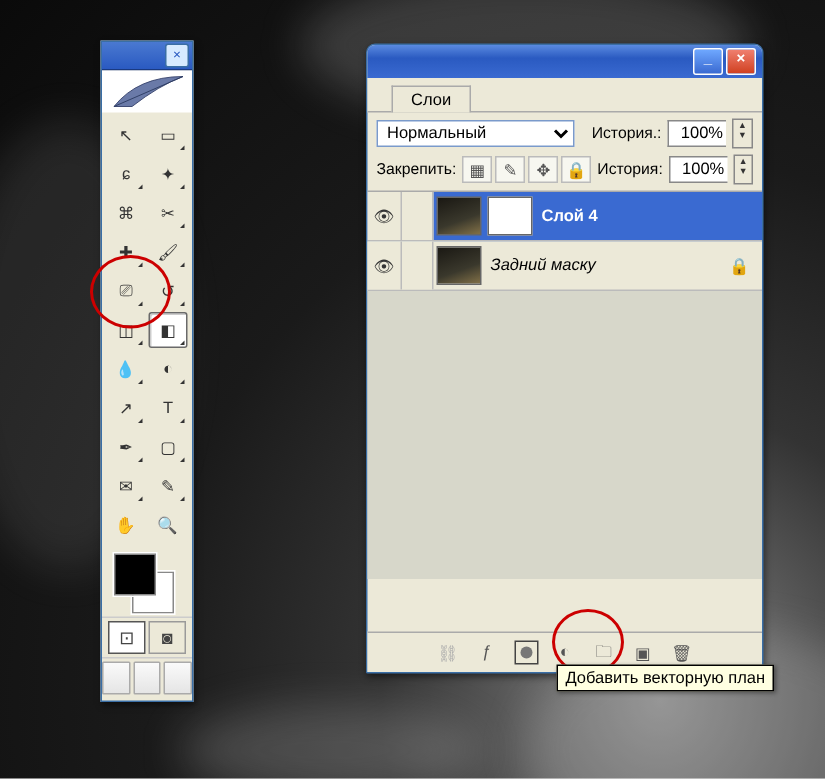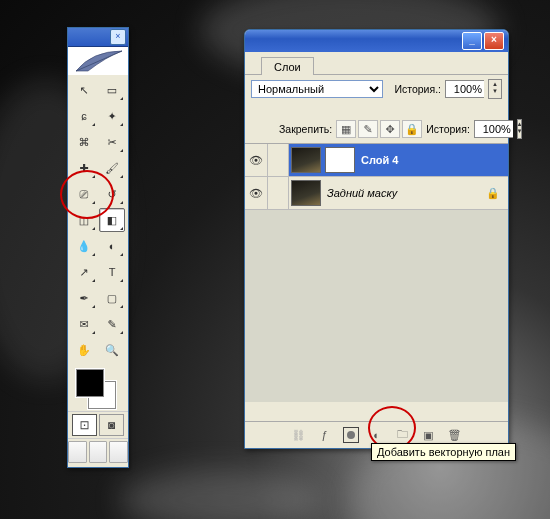--- a/index.html
+++ b/index.html
@@ -68,27 +68,27 @@
     background:linear-gradient(#5a8ae0,#2a5ac1 40%,#3a6ad1);
     display:flex;align-items:center;padding:0 4px;gap:4px;
   }
   .win-btns{margin-left:auto;display:flex;gap:2px;}
   .win-btn{width:18px;height:16px;border:1px solid #fff;border-radius:2px;font-size:10px;line-height:14px;text-align:center;color:#fff;font-weight:bold;}
   .wb-min{background:linear-gradient(#6fa8ff,#3a6ad1);}
   .wb-close{background:linear-gradient(#f08070,#d04020);}
   .tabbar{height:22px;background:#ece9d8;display:flex;align-items:flex-end;padding:0 16px;border-bottom:1px solid #aaa;}
   .tab{padding:3px 12px 2px;font-size:11px;color:#888;border:1px solid transparent;border-bottom:none;}
   .tab.active{background:#ece9d8;border-color:#aaa;color:#000;position:relative;top:1px;}
-  .opts{padding:4px 6px;display:flex;flex-direction:column;gap:20px;border-bottom:1px solid #aaa;}
+  .opts{padding:4px 6px;display:flex;flex-direction:column;gap:4px;border-bottom:1px solid #aaa;}
   .opts-row{display:flex;align-items:center;gap:4px;}
   .blend-select{flex:0 0 132px;height:18px;border:1px solid #7a9acb;background:#fff;font-size:11px;padding:0 2px;}
   .num-field{width:34px;height:16px;border:1px solid #888;border-right:none;background:#fff;text-align:right;padding:0 2px;font-size:11px;}
   .spin{width:12px;height:18px;border:1px solid #888;background:#ece9d8;line-height:7px;font-size:7px;color:#333;text-align:center;}
   .field-label{font-size:10.5px;color:#000;margin-left:auto;}
-  .lock-lbl{font-size:10.5px;margin-left:28px;}
+  .lock-lbl{font-size:10.5px;}
   .lock-ic{width:18px;height:16px;border:1px solid #bbb;background:#f7f7f0;display:flex;align-items:center;justify-content:center;color:#555;}
   .layers-list{background:#d7d7ca;height:258px;overflow:auto;}
   .layer{display:flex;align-items:center;height:32px;border-bottom:1px solid #bbb;background:#ece9d8;}
   .layer.selected{background:#3a6ad1;color:#fff;}
   .eye{width:22px;height:32px;display:flex;align-items:center;justify-content:center;border-right:1px solid #bbb;background:#ece9d8;color:#333;}
   .linkcell{width:20px;height:32px;border-right:1px solid #bbb;background:#ece9d8;}
   .thumb{width:28px;height:24px;margin:0 2px;border:1px solid #666;background:#2a2823;}
   .thumb.dark{background:linear-gradient(160deg,#1a1813 0,#3a382c 60%,#817047 100%);}
   .thumb.mask{background:#fff;}
   .layer-name{font-size:11px;font-style:italic;margin-left:4px;}

